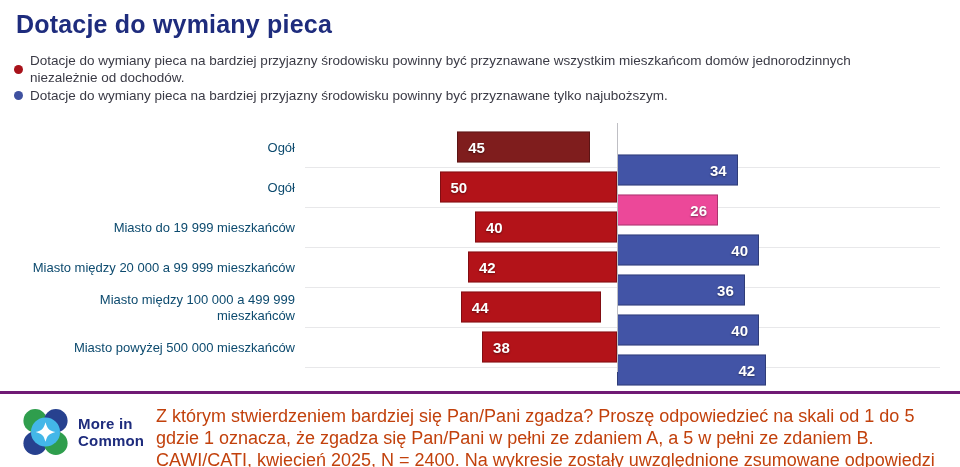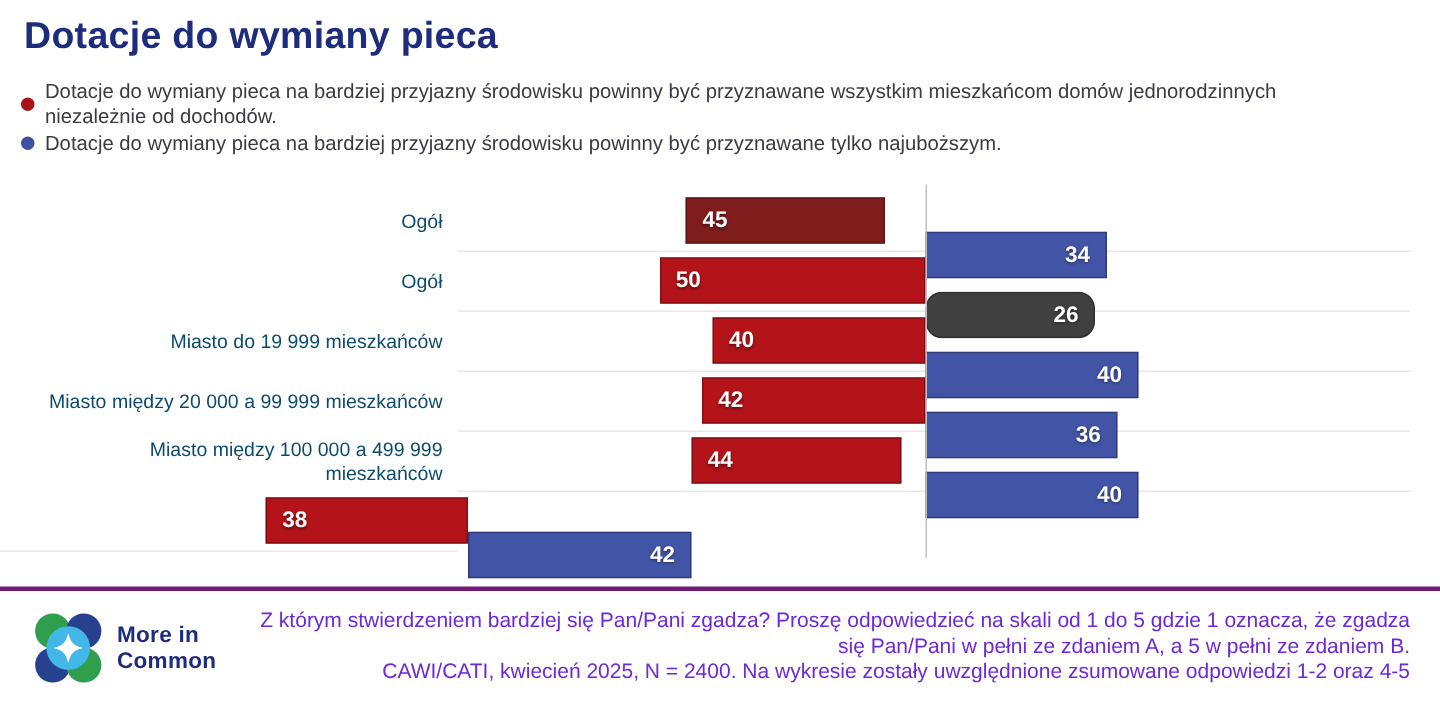--- a/index.html
+++ b/index.html
@@ -92,21 +92,21 @@
   .logo { display: flex; align-items: center; gap: 9px; width: 122px; flex: none; margin-top: 2px; }
   .logo-icon { width: 47px; height: 50px; flex: none; }
   .logo-text {
     font-size: 15px;
     font-weight: bold;
     line-height: 1.15;
     color: #1e2c7d;
     letter-spacing: 0.2px;
   }
   .footer-notes { margin-left: 12px; max-width: 792px; }
-  .footer-notes p { font-size: 14px; line-height: 1.23; color: #6d28d9; text-align: right; }
+  .footer-notes p { font-size: 18px; line-height: 1.23; color: #c2410c; }
 </style>
 </head>
 <body>
 
 <h1 class="page-title">Dotacje do wymiany pieca</h1>
 
 <ul class="legend">
   <li class="legend-item">
     <span class="legend-dot" style="background: rgb(168, 18, 26);"></span>
     <span>Dotacje do wymiany pieca na bardziej przyjazny środowisku powinny być przyznawane wszystkim mieszkańcom domów jednorodzinnych niezależnie od dochodów.</span>
@@ -129,21 +129,21 @@
           <span class="val">34</span>
         </div>
       </div>
     </div>
     <div class="row">
       <div class="cat">Ogół</div>
       <div class="plot">
         <div class="bar bar-a" style="left: 134.5px; width: 177.5px; background: rgb(179, 19, 25);">
           <span class="val">50</span>
         </div>
-        <div class="bar bar-b" style="left: 312px; width: 113px; background: #404040; border-radius: 11px;">
+        <div class="bar bar-b" style="left: 312px; width: 101px; background: #ec4899;">
           <span class="val">26</span>
         </div>
       </div>
     </div>
     <div class="row">
       <div class="cat">Miasto do 19 999 mieszkańców</div>
       <div class="plot">
         <div class="bar bar-a" style="left: 170px; width: 142px; background: rgb(179, 19, 25);">
           <span class="val">40</span>
         </div>
@@ -169,20 +169,21 @@
       <div class="plot">
         <div class="bar bar-a" style="left: 155.8px; width: 140px; background: rgb(179, 19, 25);">
           <span class="val">44</span>
         </div>
         <div class="bar bar-b" style="left: 312px; width: 142px; background: rgb(66, 84, 166);">
           <span class="val">40</span>
         </div>
       </div>
     </div>
     <div class="row">
+      <div class="cat">Miasto powyżej 500 000 mieszkańców</div>
       <div class="plot">
         <div class="bar bar-a" style="left: 177.1px; width: 134.9px; background: rgb(179, 19, 25);">
           <span class="val">38</span>
         </div>
         <div class="bar bar-b" style="left: 312px; width: 149.1px; background: rgb(66, 84, 166);">
           <span class="val">42</span>
         </div>
       </div>
     </div>
     <div class="center-line" style="left: 617px;"></div>

